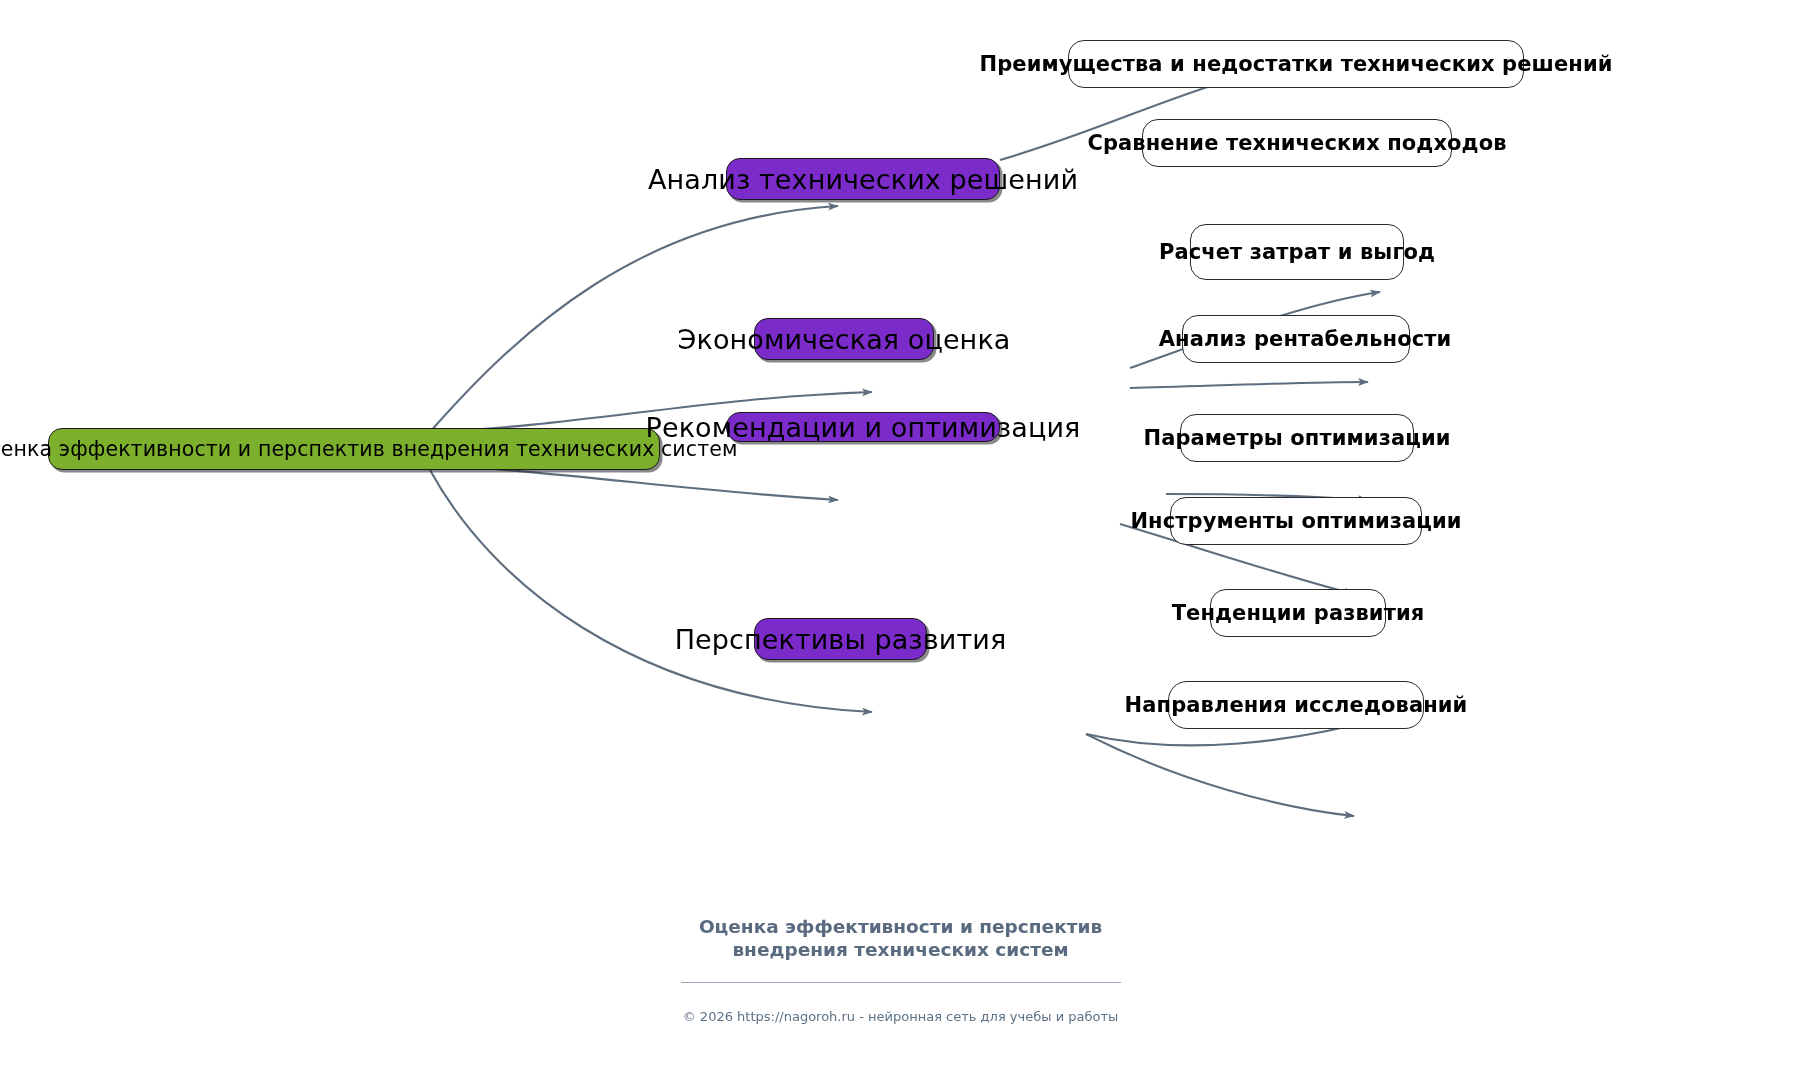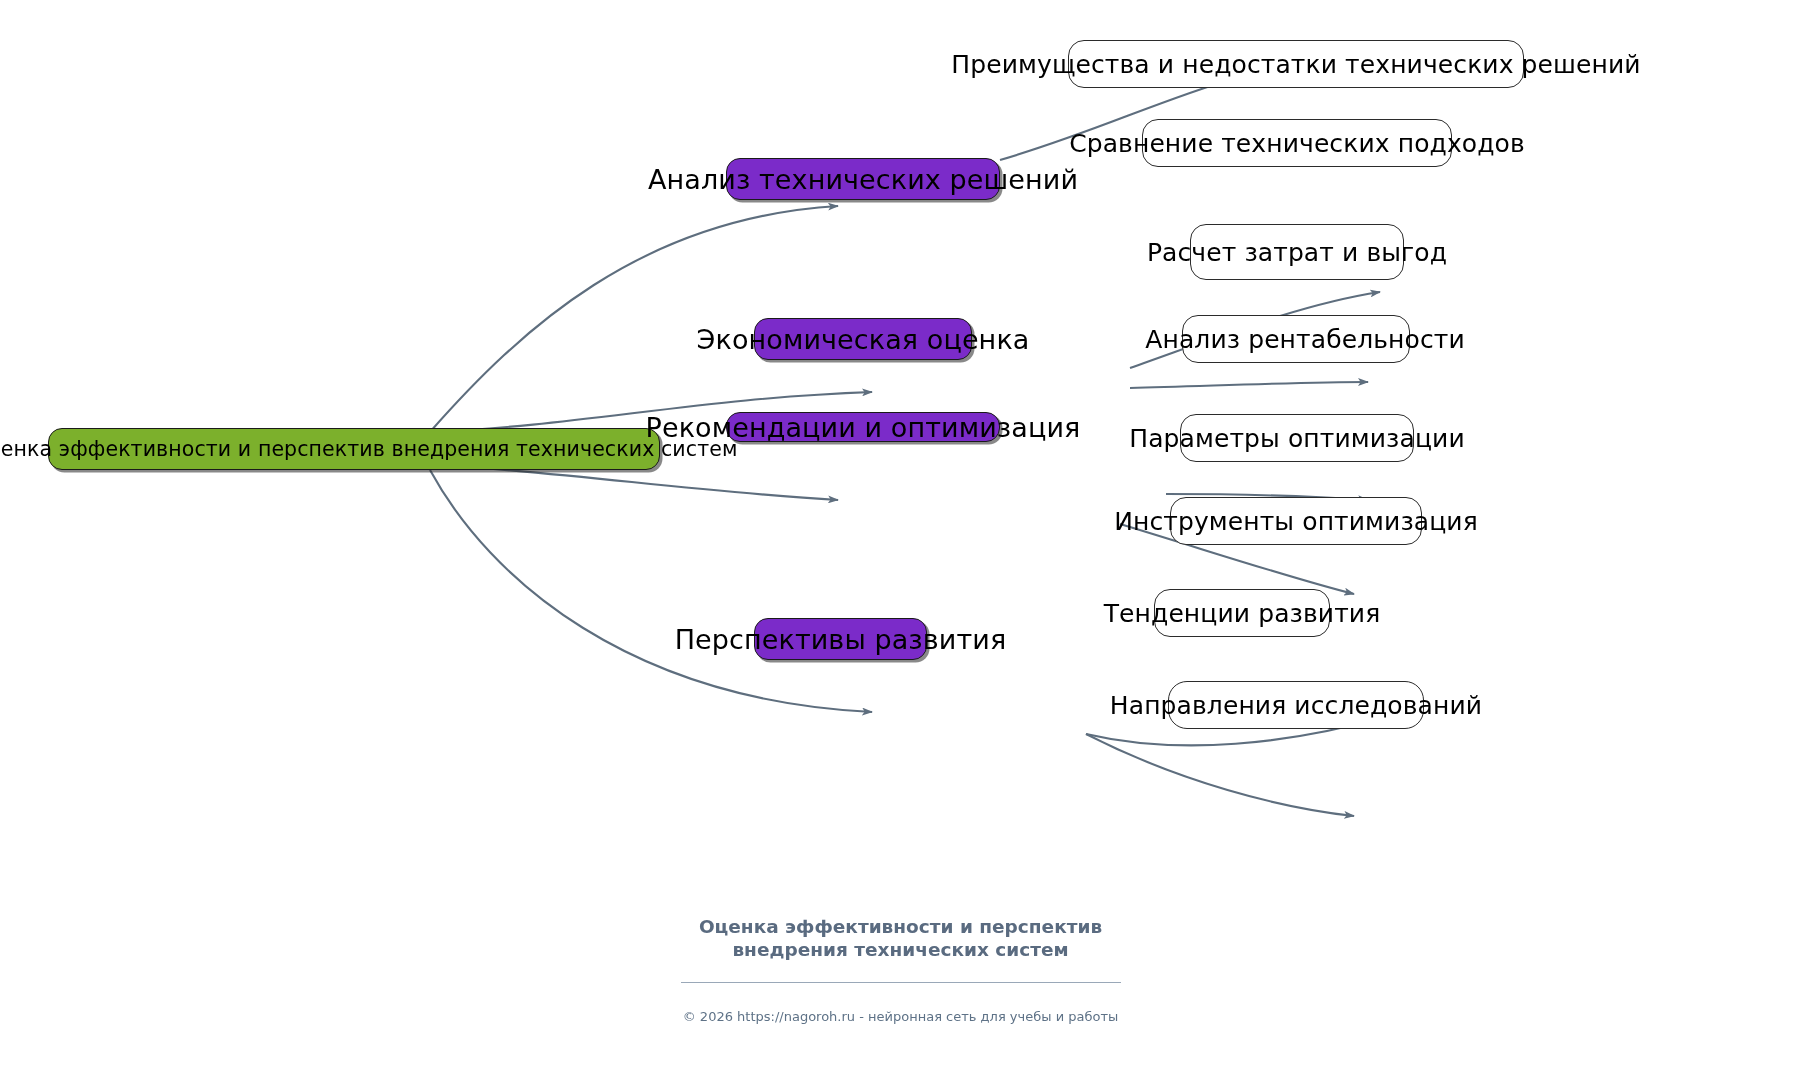--- a/index.html
+++ b/index.html
@@ -44,23 +44,24 @@
     border: 1.6px solid #1a1a1a;
     color: #000000;
     font-size: 27px;
     padding: 0 16px;
     box-shadow: 2.5px 2.5px 0px rgba(40,40,40,0.55);
   }
   .mm-leaf {
     background: #ffffff;
     border: 1.7px solid #2b2b2b;
     color: #000000;
-    font-size: 25px;
+    font-size: 21px;
     padding: 0 18px;
     border-radius: 16px;
+    font-weight: bold;
   }
   #footer {
     position: absolute;
     left: 0;
     top: 915px;
     width: 1801px;
     text-align: center;
   }
   #footer-title {
     font-family: "DejaVu Sans", sans-serif;
@@ -119,35 +120,35 @@
 </svg>
 
 <div class="mm-node mm-root" style="left:48px; top:428px; width:612px; height:42px;">Оценка эффективности и перспектив внедрения технических систем</div>
 
 <div class="mm-node mm-branch" style="left:726px; top:158px; width:274px; height:42px;">Анализ технических решений</div>
 
 <div class="mm-node mm-leaf" style="left:1068px; top:40px; width:456px; height:48px;">Преимущества и недостатки технических решений</div>
 
 <div class="mm-node mm-leaf" style="left:1142px; top:119px; width:310px; height:48px;">Сравнение технических подходов</div>
 
-<div class="mm-node mm-branch" style="left:754px; top:318px; width:218px; height:42px;">Экономическая оценка</div>
+<div class="mm-node mm-branch" style="left:754px; top:318px; width:180px; height:42px;">Экономическая оценка</div>
 
 <div class="mm-node mm-leaf" style="left:1190px; top:224px; width:214px; height:56px;">Расчет затрат и выгод</div>
 
 <div class="mm-node mm-leaf" style="left:1182px; top:315px; width:228px; height:48px;padding-left:36px;">Анализ рентабельности</div>
 
 <div class="mm-node mm-branch" style="left:726px; top:412px; width:274px; height:30px;">Рекомендации и оптимизация</div>
 
 <div class="mm-node mm-leaf" style="left:1180px; top:414px; width:234px; height:48px;">Параметры оптимизации</div>
 
-<div class="mm-node mm-leaf" style="left:1170px; top:497px; width:252px; height:48px;">Инструменты оптимизация</div>
+<div class="mm-node mm-leaf" style="left:1170px; top:497px; width:252px; height:48px;">Инструменты оптимизации</div>
 
 <div class="mm-node mm-branch" style="left:754px; top:592px; width:173px; height:42px;margin-top:26px;">Перспективы развития</div>
 
-<div class="mm-node mm-leaf" style="left:1154px; top:589px; width:176px; height:48px;">Тенденции развития</div>
+<div class="mm-node mm-leaf" style="left:1210px; top:589px; width:176px; height:48px;">Тенденции развития</div>
 
 <div class="mm-node mm-leaf" style="left:1168px; top:681px; width:256px; height:48px;border-radius:19px;">Направления исследований</div>
 
 <div id="footer">
   <div id="footer-title">Оценка эффективности и перспектив внедрения технических систем</div>
   <div id="footer-rule"></div>
   <div id="footer-copy">© 2026 https://nagoroh.ru - нейронная сеть для учебы и работы</div>
 </div>
 
 </body></html>

